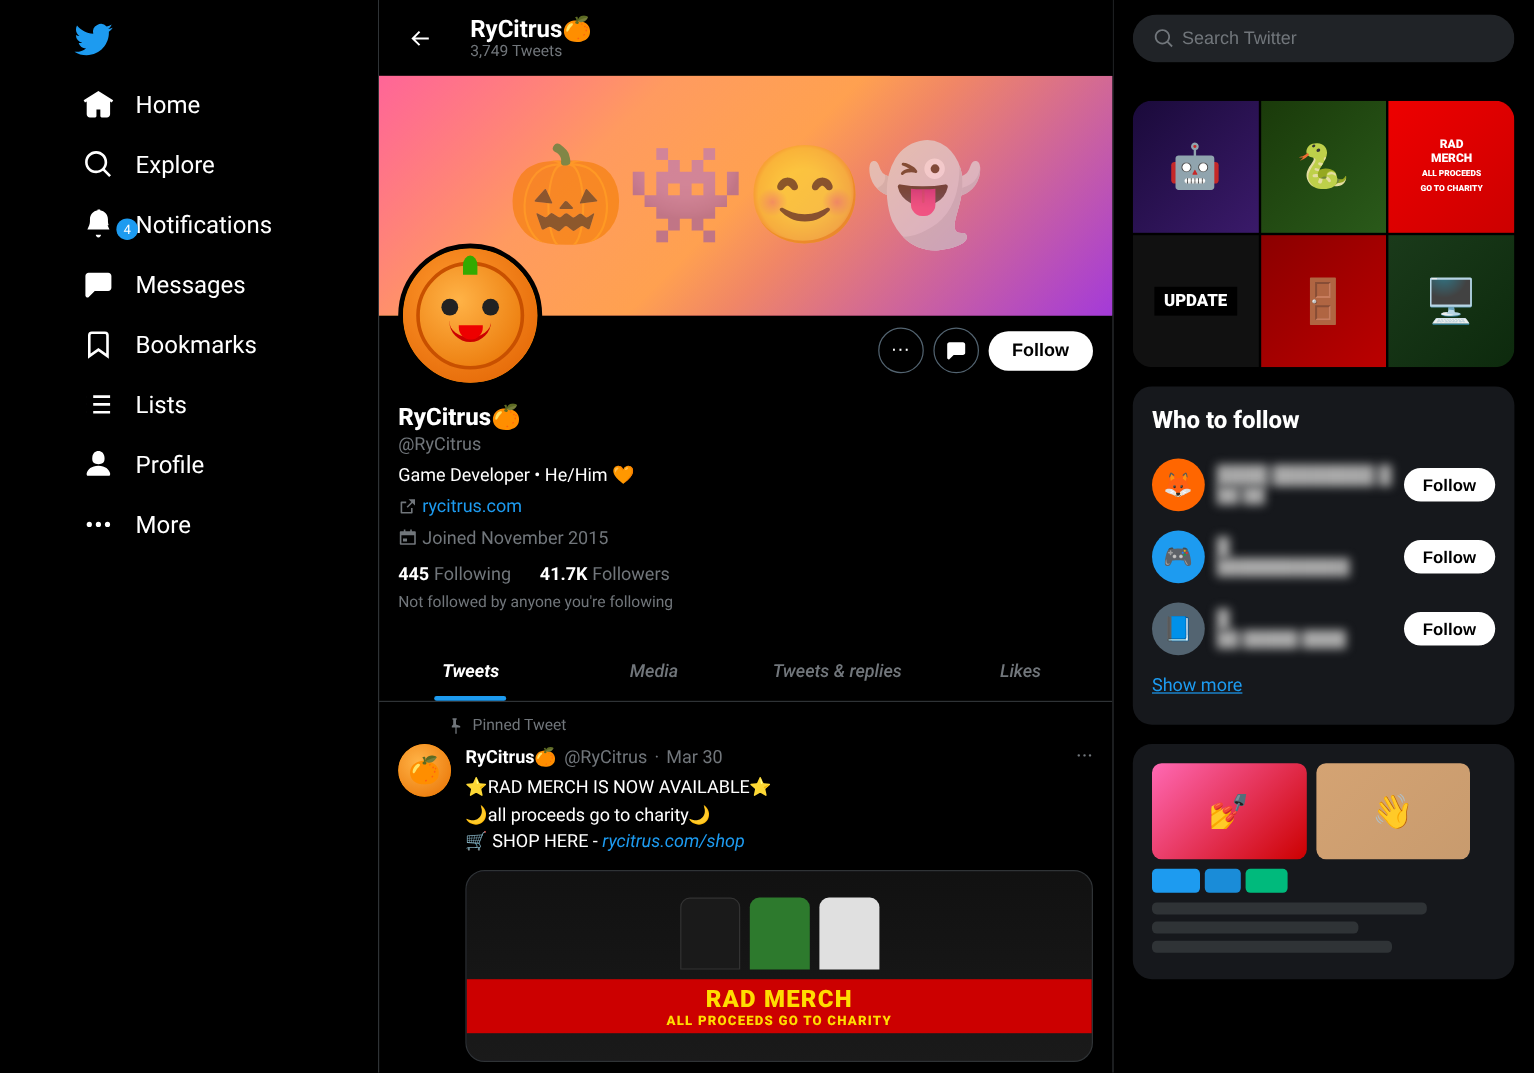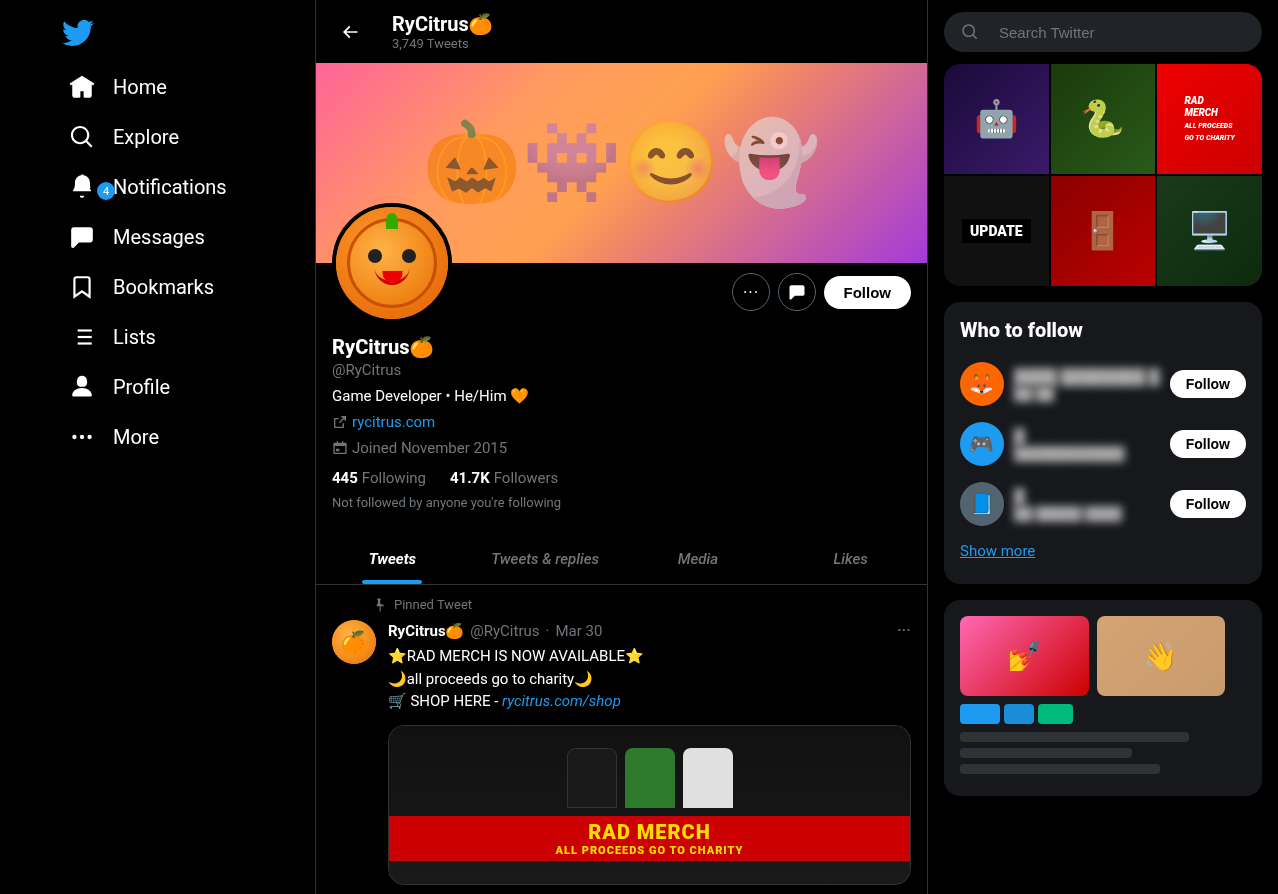--- a/index.html
+++ b/index.html
@@ -398,22 +398,22 @@
       padding: 12px 16px;
       overflow-y: auto;
       height: 100vh;
     }
     .search-bar {
       display: flex;
       align-items: center;
       background: #202327;
       border-radius: 30px;
       padding: 10px 16px;
-      gap: 20px;
-      margin-bottom: 12px;
+      gap: 6px;
+      margin-bottom: 32px;
       border: 1px solid transparent;
     }
     .search-bar input {
       background: transparent;
       border: none;
       outline: none;
       color: #fff;
       font-size: 15px;
       flex: 1;
     }
@@ -438,24 +438,23 @@
     .media-cell-1 { background: linear-gradient(135deg, #1a0a3a, #3a1a6a); }
     .media-cell-2 { background: linear-gradient(135deg, #1a3a0a, #2a5a1a); }
     .media-cell-3 { background: linear-gradient(135deg, #e00, #c00); display: flex; align-items: center; justify-content: center; }
     .media-cell-4 { background: #000; display: flex; align-items: center; justify-content: center; }
     .media-cell-5 { background: linear-gradient(135deg, #8b0000, #b00); }
     .media-cell-6 { background: linear-gradient(135deg, #1a3a1a, #0d2a0d); }
     .rad-merch-text {
       font-size: 10px;
       font-weight: 900;
       color: #fff;
-      text-align: left;
+      text-align: center;
       line-height: 1.2;
       padding: 4px;
-      font-style: italic;
     }
     .update-text {
       font-size: 14px;
       font-weight: 900;
       color: #fff;
       background: #000;
       padding: 4px 8px;
     }
 
     
@@ -700,22 +699,22 @@
       <div class="stat-item">
         <span class="stat-count">41.7K</span>
         <span class="stat-label">Followers</span>
       </div>
     </div>
     <div class="not-followed">Not followed by anyone you're following</div>
   </div>
 
   <div class="profile-tabs">
     <div class="tab active">Tweets</div>
+    <div class="tab">Media</div>
     <div class="tab">Tweets &amp; replies</div>
-    <div class="tab">Media</div>
     <div class="tab">Likes</div>
   </div>
 
   <div class="tweet-section">
     <div class="pinned-tweet">
       <div class="pinned-label">
         <svg width="14" height="14" viewBox="0 0 24 24" fill="#71767b">
             <path d="M14 10V3h1V1H9v2h1v7l-2 2v2h5.17l-.17 9h2l-.17-9H20v-2z"></path>
           </svg>
         <span>Pinned Tweet</span>

